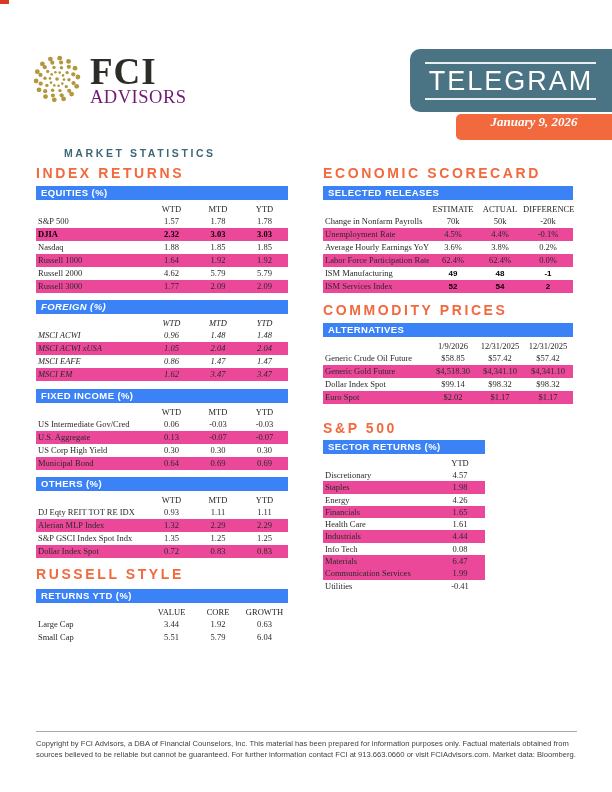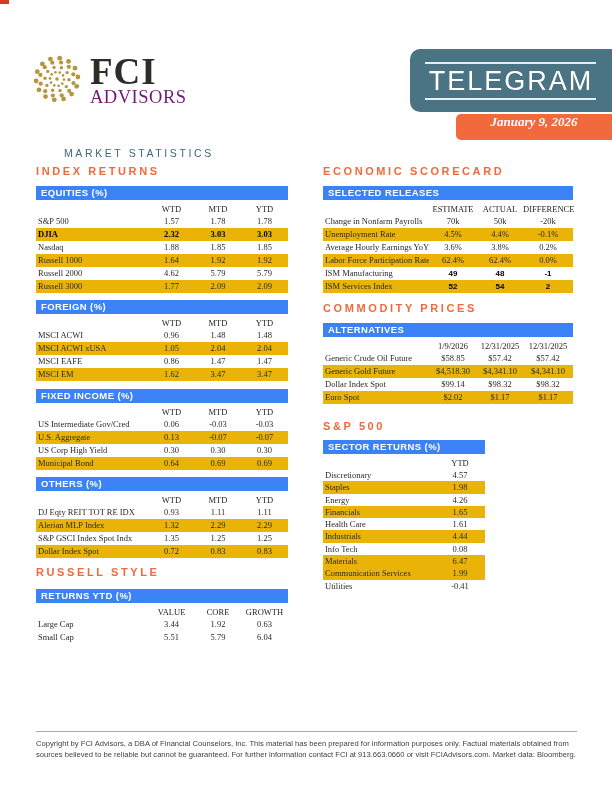--- a/index.html
+++ b/index.html
@@ -17,32 +17,32 @@
 
   .telegram-box{position:absolute;left:410px;top:49px;width:202px;height:63px;background:#4a7383;border-radius:10px 0 0 10px;}
   .telegram-line{position:absolute;left:15px;right:16px;height:2px;background:rgba(255,255,255,0.88);}
   .line-top{top:13px;}
   .line-bottom{bottom:12px;}
   .telegram-text{position:absolute;top:50%;transform:translateY(-50%);width:100%;text-align:center;color:#ffffff;font-size:27px;letter-spacing:2px;font-weight:400;}
 
   .date-bar{position:absolute;left:456px;top:114px;width:156px;height:26px;background:#f2693e;border-radius:5px 0 0 5px;display:flex;align-items:flex-start;justify-content:center;color:#ffffff;font-family:"Liberation Serif",serif;font-style:italic;font-weight:700;font-size:13px;}
 
   
-  .h-teal{position:absolute;color:#3e6878;font-weight:400;font-size:10.5px;letter-spacing:2.6px;padding-left:28px;}
-  .h-orange{position:absolute;color:#f2693e;font-weight:700;font-size:11px;letter-spacing:2.6px;}
+  .h-teal{position:absolute;color:#3e6878;font-weight:700;font-size:10.5px;letter-spacing:2.6px;padding-left:28px;}
+  .h-orange{position:absolute;color:#f2693e;font-weight:700;font-size:14px;letter-spacing:2.6px;}
 
   
   .tbl{position:absolute;}
   .tbar{background:#3b82f6;color:#ffffff;font-weight:700;font-size:9.5px;letter-spacing:0.4px;height:14px;line-height:14px;padding-left:5px;box-sizing:border-box;}
   .thead{margin-top:3px;height:12px;line-height:12px;font-family:"Liberation Serif",serif;font-size:8.5px;color:#1f1f1f;}
   .thead span{text-align:center;}
   .thead span:first-child{text-align:left;}
   .trow{height:13px;line-height:13px;font-family:"Liberation Serif",serif;font-size:8.5px;color:#2a2a2a;}
   .sector-rows .trow{height:12.3px;line-height:12.3px;}
-  .trow.shaded{background:#eab308;}
+  .trow.shaded{background:#ec4899;}
   .trow.bold{font-weight:700;color:#000000;}
   .tlabel{padding-left:2px;text-align:left;overflow:hidden;white-space:nowrap;}
   .tval{text-align:center;}
   .tval.boldval{font-weight:700;font-family:"Liberation Sans",sans-serif;font-size:8px;color:#000000;}
 
   .g-left{display:grid;grid-template-columns:112px 47px 46px 47px;}
   .g-right{display:grid;grid-template-columns:106px 48px 46px 50px;}
   .g-sector{display:grid;grid-template-columns:112px 50px;}
 
   
@@ -172,21 +172,21 @@
         </div>
         <div class="trow g-left shaded">
           <span class="tlabel">Russell 3000</span>
           <span class="tval">1.77</span>
           <span class="tval">2.09</span>
           <span class="tval">2.09</span>
         </div>
       </div>
   </div>
 
-  <div class="tbl" style="left:36px;top:300px;width:252px;">
+  <div class="tbl" style="left:36px;top:300px;width:252px;font-style:italic;">
     <div class="tbar">FOREIGN (%)</div>
     <div class="thead g-left">
       <span></span>
       <span>WTD</span>
       <span>MTD</span>
       <span>YTD</span>
     </div>
     <div>
         <div class="trow g-left">
           <span class="tlabel">MSCI ACWI</span>

